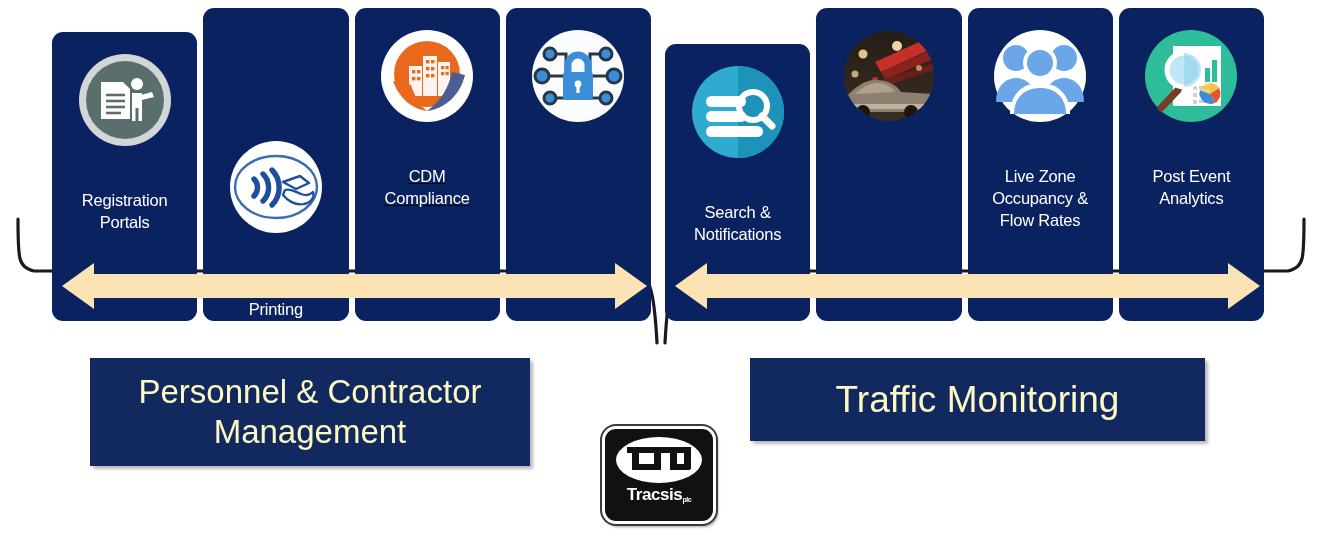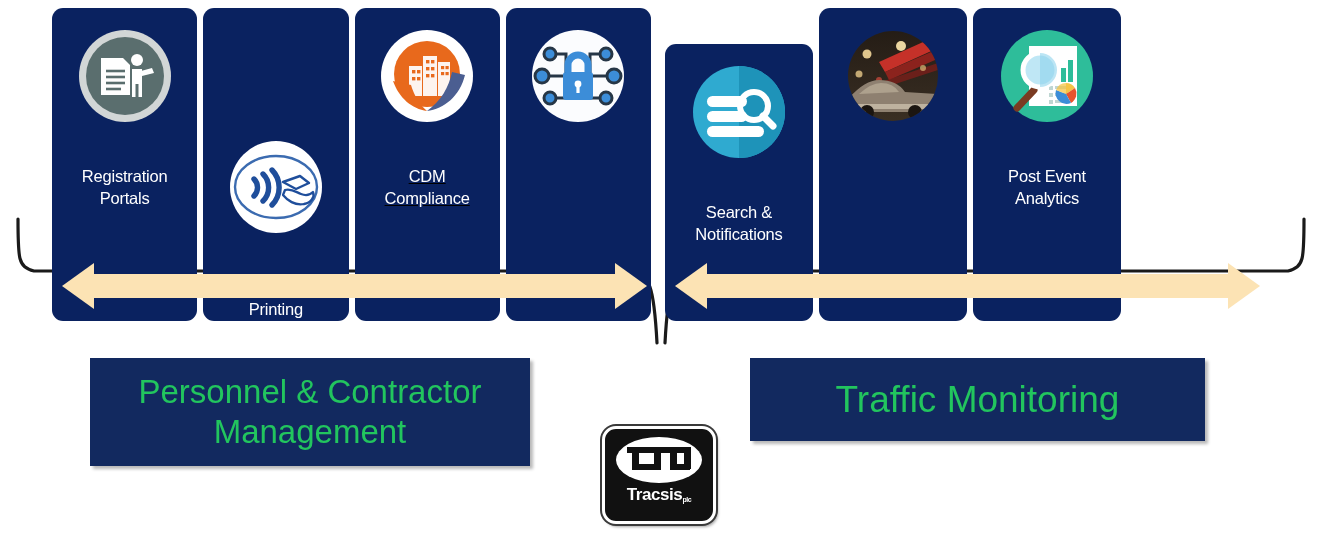--- a/index.html
+++ b/index.html
@@ -56,21 +56,21 @@
   .arrow .head.right{right:0;border-left:32px solid #FCE3B4;}
 
   
   .brace{position:absolute;left:0;top:215px;width:1322px;height:130px;pointer-events:none;}
 
   
   .band{
     position:absolute;
     background:#12295F;
     box-shadow:3px 3px 3px rgba(0,0,0,.28);
-    color:#22c55e;
+    color:#fef9c3;
     display:flex;align-items:center;justify-content:center;
     text-align:center;
     line-height:1.22;
     white-space:pre-line;
   }
   #band-left{left:90px;top:358px;width:440px;height:108px;font-size:33px;}
   #band-right{left:750px;top:358px;width:455px;height:83px;font-size:37px;}
 
   
   #logo{
@@ -96,21 +96,21 @@
 
   <svg class="brace" viewBox="0 0 1322 130">
 
     <path d="M18,4 C18,44 18,52 34,56 L630,56 C650,58 654,72 657,128" fill="none" stroke="#1A1A1A" stroke-width="3.2" stroke-linecap="round"></path>
 
     <path d="M1304,4 C1304,44 1304,52 1288,56 L692,56 C672,58 668,72 665,128" fill="none" stroke="#1A1A1A" stroke-width="3.2" stroke-linecap="round"></path>
   </svg>
 
   <div class="group" id="group-personnel" style="left:52px;width:605px;">
 
-    <div class="card" style="width:148px;">
+    <div class="card" style="width:148px;margin-top:24px;">
       <div class="icon-wrap">
         <svg viewBox="0 0 96 96" width="96" height="96">
           <circle cx="48" cy="48" r="46" fill="#D2D6D6"></circle>
           <circle cx="48" cy="48" r="39" fill="#5A6E6E"></circle>
           <path d="M24 30 h22 l7 7 v30 h-29 z" fill="#ffffff"></path>
           <g stroke="#5A6E6E" stroke-width="2.6">
             <line x1="29" y1="43" x2="48" y2="43"></line>
               <line x1="29" y1="49" x2="48" y2="49"></line>
             <line x1="29" y1="55" x2="48" y2="55"></line>
               <line x1="29" y1="61" x2="44" y2="61"></line>
@@ -257,20 +257,44 @@
             <path d="M4 70 q16 -18 30 -18 q18 0 26 12 l32 2 v18 H2 z" fill="#8E8070"></path>
             <path d="M14 66 q12 -11 22 -11 q12 0 18 9 z" fill="#C9BCA6" opacity=".55"></path>
             <rect x="2" y="76" width="92" height="5" fill="#D8CDB8" opacity=".65"></rect>
             <circle cx="22" cy="84" r="7" fill="#1B1510"></circle>
             <circle cx="70" cy="84" r="7" fill="#1B1510"></circle>
           </g>
         </svg>
       </div>
     </div>
 
+    <div class="card" style="width:148px;">
+      <div class="icon-wrap">
+        <svg viewBox="0 0 96 96" width="96" height="96">
+          <circle cx="48" cy="48" r="46" fill="#ffffff"></circle>
+          <g fill="#6BA6E8">
+            <circle cx="24" cy="30" r="13"></circle>
+            <path d="M4 74 c0 -15 9 -24 20 -24 c11 0 20 9 20 24 z"></path>
+            <circle cx="72" cy="30" r="13"></circle>
+            <path d="M52 74 c0 -15 9 -24 20 -24 c11 0 20 9 20 24 z"></path>
+          </g>
+          <g fill="#ffffff">
+            <circle cx="48" cy="35" r="17"></circle>
+            <path d="M18 86 c0 -19 12 -31 30 -31 c18 0 30 12 30 31 z"></path>
+          </g>
+          <g fill="#6BA6E8">
+            <circle cx="48" cy="35" r="13"></circle>
+            <path d="M22 86 c0 -16 10 -26 26 -26 c16 0 26 10 26 26 z"></path>
+          </g>
+        </svg>
+      </div>
+      <div class="card-label">Live Zone
+Occupancy &amp;
+Flow Rates</div>
+    </div>
 
     <div class="card" style="width:148px;">
       <div class="icon-wrap">
         <svg viewBox="0 0 96 96" width="96" height="96">
           <circle cx="48" cy="48" r="46" fill="#2EBD9A"></circle>
           <rect x="30" y="18" width="48" height="60" fill="#ffffff"></rect>
           <g fill="#2EBD9A">
             <rect x="62" y="40" width="5" height="14"></rect>
             <rect x="69" y="32" width="5" height="22"></rect>
           </g>

